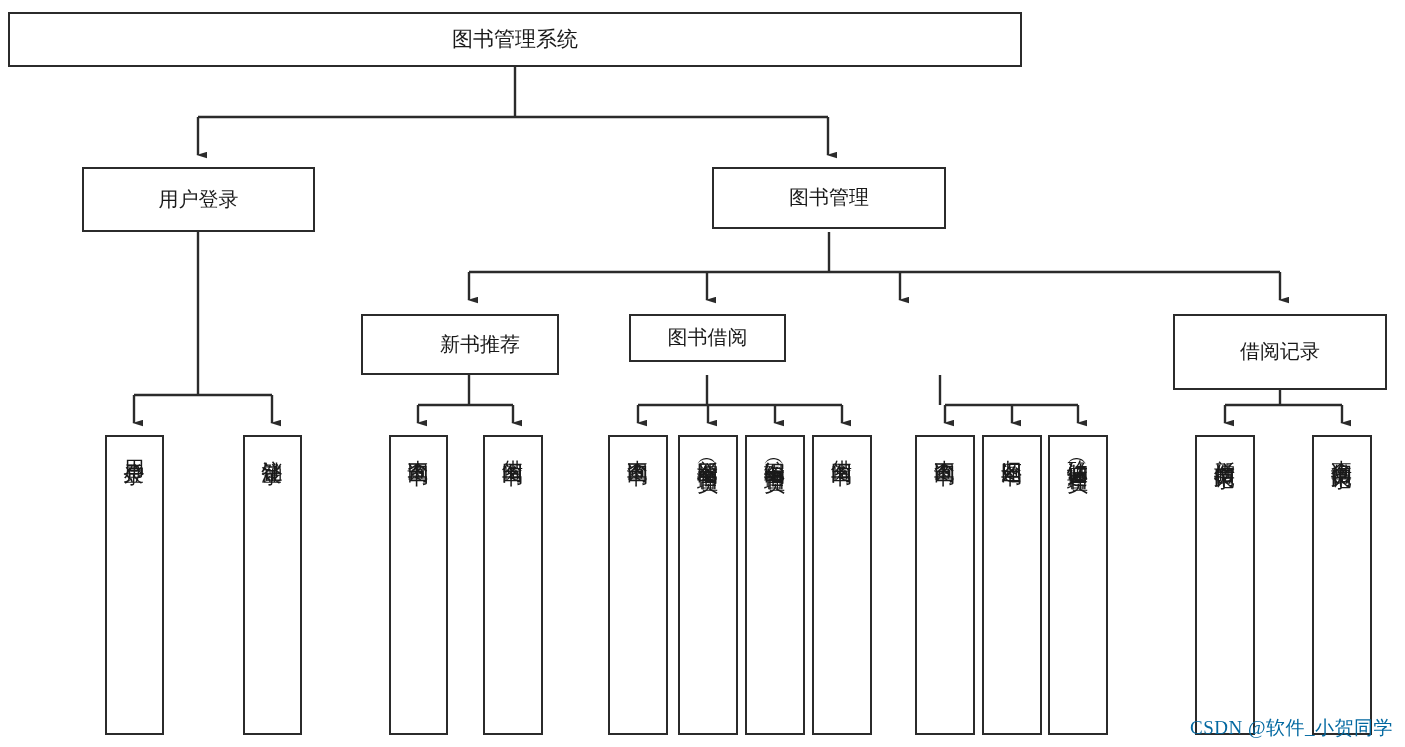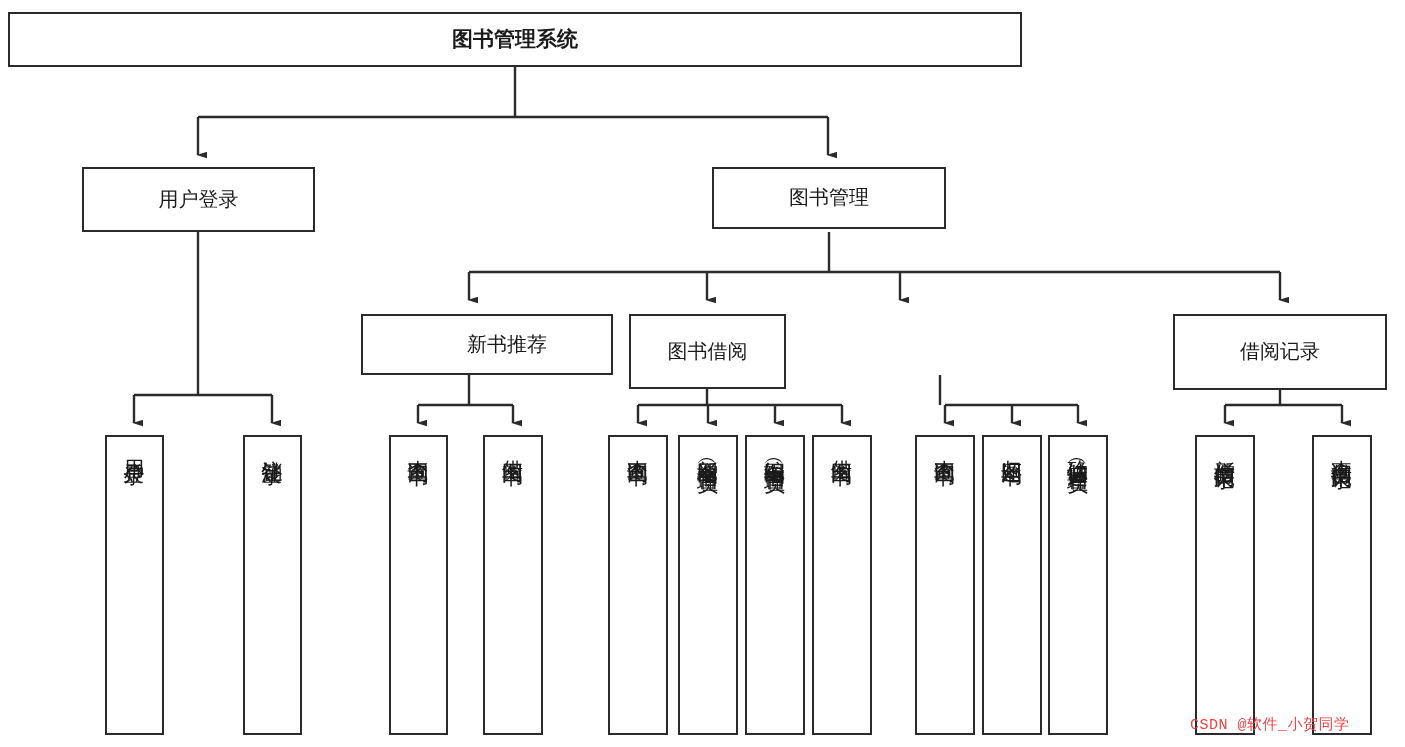--- a/index.html
+++ b/index.html
@@ -56,25 +56,25 @@
   .node-leaf .label {
     writing-mode: vertical-rl;
     text-orientation: upright;
     font-size: 21px;
     letter-spacing: 2px;
     line-height: 1;
     white-space: nowrap;
   }
   .watermark {
     position: absolute;
-    font-size: 15px;
-    color: #ef4444;
+    font-size: 19px;
+    color: #0369a1;
     white-space: nowrap;
     letter-spacing: 0.5px;
-    font-family: Liberation Mono, monospace;
+    font-family: Liberation Serif, serif;
   }
 </style>
 </head>
 <body>
 
 <div id="canvas">
 
   <svg id="wires" viewBox="0 0 1405 747" xmlns="http://www.w3.org/2000/svg">
     <defs>
       <marker id="arrow" markerWidth="10" markerHeight="12" refX="3.2" refY="9" orient="auto" markerUnits="userSpaceOnUse">
@@ -118,35 +118,35 @@
       <path d="M1012,405 L1012,423" marker-end="url(#arrow)"></path>
       <path d="M1078,405 L1078,423" marker-end="url(#arrow)"></path>
 
       <path d="M1280,375 L1280,405"></path>
       <path d="M1225,405 L1342,405"></path>
       <path d="M1225,405 L1225,423" marker-end="url(#arrow)"></path>
       <path d="M1342,405 L1342,423" marker-end="url(#arrow)"></path>
     </g>
   </svg>
 
-  <div class="node node-root" style="left:8px; top:12px; width:1014px; height:55px;font-weight:bold;">
+  <div class="node node-root" style="left:8px; top:12px; width:1014px; height:55px;">
     <span class="label">图书管理系统</span>
   </div>
 
   <div class="node node-l2" style="left:82px; top:167px; width:233px; height:65px;">
     <span class="label">用户登录</span>
   </div>
   <div class="node node-l2" style="left:712px; top:167px; width:234px; height:62px;">
     <span class="label">图书管理</span>
   </div>
 
-  <div class="node node-l3" style="left:361px; top:314px; width:252px; height:61px;padding-left:40px;">
+  <div class="node node-l3" style="left:361px; top:314px; width:198px; height:61px;padding-left:40px;">
     <span class="label">新书推荐</span>
   </div>
-  <div class="node node-l3" style="left:629px; top:314px; width:157px; height:75px;">
+  <div class="node node-l3" style="left:629px; top:314px; width:157px; height:48px;">
     <span class="label">图书借阅</span>
   </div>
   <div class="node node-l3" style="left:1173px; top:314px; width:214px; height:76px;">
     <span class="label">借阅记录</span>
   </div>
 
   <div class="node node-leaf" style="left:105px; top:435px; width:59px; height:300px;">
     <span class="label">用户登录</span>
   </div>
   <div class="node node-leaf" style="left:243px; top:435px; width:59px; height:300px;">

